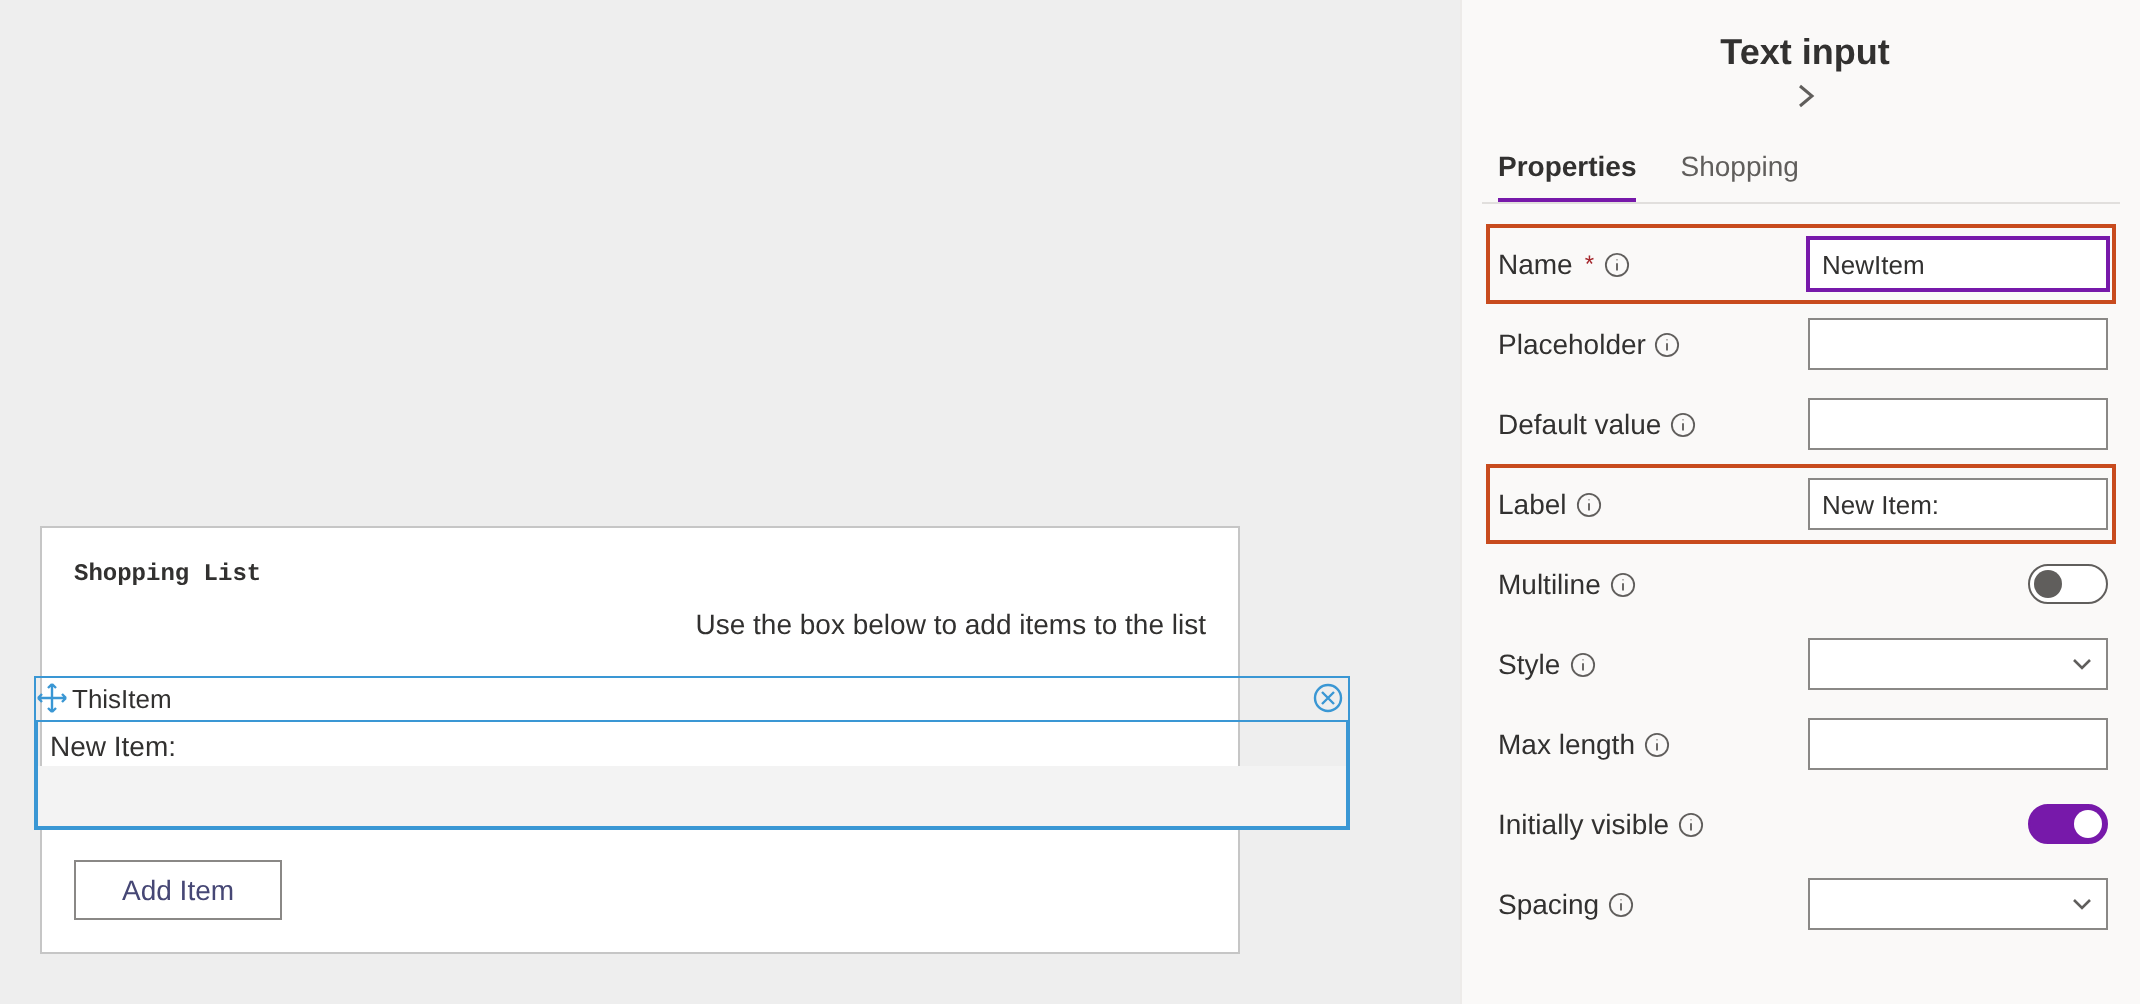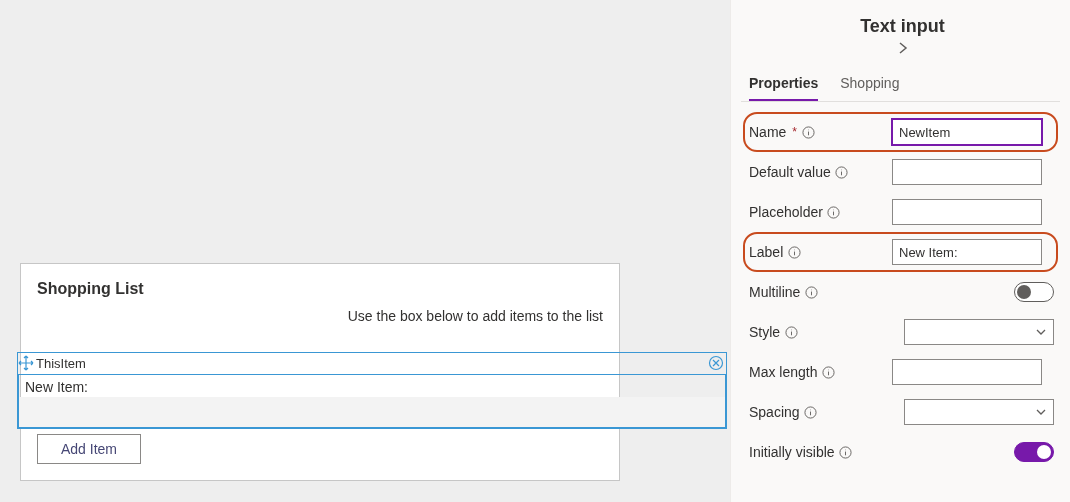--- a/index.html
+++ b/index.html
@@ -2,51 +2,51 @@
 <html><head>
 <meta charset="utf-8">
 <style>
   * { box-sizing: border-box; }
   html, body { margin:0; padding:0; height:502px; width:1070px; font-family:"Segoe UI",Arial,sans-serif; font-size:14px; color:#323130; }
   body { display:flex; background:#f3f3f3; }
 
   
   .canvas { flex:1; background:#eeeeee; position:relative; padding:0; }
   .card { position:absolute; top:263px; left:20px; width:600px; background:#ffffff; border:1px solid #c6c6c6; padding:16px 16px 16px 16px; }
-  .card-title { font-weight:600; margin:0 0 10px 0; font-size:16px; }
+  .card-title { font-weight:600; margin:0 0 10px 0; font-size:12px;font-family:Liberation Mono, monospace; }
   .card-sub { font-size:14px; margin-bottom:10px;text-align:right; }
   
-  .selection-wrap { position:absolute; top:352px; left:17px; width:710px; border:1px solid #3a97d4; }
+  .selection-wrap { position:absolute; top:338px; left:17px; width:658px; border:1px solid #3a97d4; }
   .selection-header { height:21px; background:transparent; position:relative; display:flex; align-items:center; padding:0 20px 0 0; font-size:13px; color:#323130; }
   .selection-header .name { margin-left:18px; }
   .move-handle { position:absolute; left:0; top:2px; width:16px; height:16px; }
   .remove-handle { position:absolute; right:2px; top:2px; width:16px; height:16px; }
   .inner-box { margin:0; border:1px solid #3a97d4; padding:0; }
   .inner-label { height:22px; padding:4px 6px 0 6px; font-size:14px; color:#323130; }
   .inner-field { height:30px; margin:0 0 0 0; background:#f3f3f3; }
   .add-btn { margin-top:14px; display:inline-block; border:1px solid #8a8886; color:#464775; background:#fff; font-size:14px; padding:6px 23px; cursor:pointer; }
 
   
   .panel { width:340px; background:#faf9f8; border-left:1px solid #edebe9; display:flex; flex-direction:column; padding:10px 10px 0 10px; }
   .panel-head { display:flex; align-items:center; padding:6px 4px 10px 8px;flex-direction:column; }
   .panel-title { font-weight:600; font-size:18px; }
   .chev { width:22px; height:22px; display:flex; align-items:center; justify-content:center; color:#605e5c; }
 
   .tabs { display:flex; gap:22px; padding:0 8px; border-bottom:1px solid #e1dfdd; }
   .tab { padding:6px 0 8px 0; font-size:14px; color:#605e5c; cursor:pointer; }
   .tab.active { color:#323130; font-weight:600; border-bottom:2px solid #7719aa; }
 
   .prop-list { padding:10px 2px 0 2px; }
-  .prop-row { display:flex; align-items:center; height:40px;border-radius:14px; }
+  .prop-row { display:flex; align-items:center; height:40px; }
   .prop-row.hl { outline:2px solid #c84b1e; outline-offset:-2px; }
   .prop-label-wrap { flex:1; display:flex; align-items:center; gap:4px; padding-left:6px; }
   .prop-label { font-size:14px; color:#323130; }
   .req { color:#a4262c; font-size:12px; margin-left:2px; }
   .info { width:14px; height:14px; display:flex; align-items:center; justify-content:center; }
-  .prop-field { width:150px; height:26px; border:1px solid #8a8886; background:#fff; margin-right:16px; padding:0 6px; font-size:13px; font-family:inherit; color:#323130; }
+  .prop-field { width:150px; height:26px; border:1px solid #8a8886; background:#fff; margin-right:4px; padding:0 6px; font-size:13px; font-family:inherit; color:#323130; }
   .prop-field.focus { border:1px solid #7719aa; outline:1px solid #7719aa; caret-color:#323130; }
   .prop-select { width:150px; height:26px; border:1px solid #8a8886; background:#fff; margin-right:4px; display:flex; align-items:center; justify-content:flex-end; padding-right:6px; }
 
   .toggle { width:40px; height:20px; border-radius:10px; background:#fff; border:1px solid #605e5c; position:relative; margin-right:4px; }
   .toggle .knob { width:14px; height:14px; border-radius:50%; background:#605e5c; position:absolute; top:2px; left:2px; }
   .toggle.on { background:#7719aa; border-color:#7719aa; }
   .toggle.on .knob { background:#fff; left:auto; right:2px; }
 
   svg { display:block; }
 </style>
@@ -112,34 +112,34 @@
               <circle cx="7" cy="7" r="6"></circle>
               <path d="M7 6 L7 10 M7 4 L7 4.5"></path>
             </svg>
         </span>
       </div>
       <input class="prop-field focus" value="NewItem" style="">
     </div>
 
     <div class="prop-row">
       <div class="prop-label-wrap">
+        <span class="prop-label">Placeholder</span>
+        <span class="info">
+          <svg width="13" height="13" viewBox="0 0 14 14" stroke="#605e5c" stroke-width="1" fill="none">
+              <circle cx="7" cy="7" r="6"></circle>
+              <path d="M7 6 L7 10 M7 4 L7 4.5"></path>
+            </svg>
+        </span>
+      </div>
+      <input class="prop-field" value="" style="">
+    </div>
+
+    <div class="prop-row">
+      <div class="prop-label-wrap">
         <span class="prop-label">Default value</span>
-        <span class="info">
-          <svg width="13" height="13" viewBox="0 0 14 14" stroke="#605e5c" stroke-width="1" fill="none">
-              <circle cx="7" cy="7" r="6"></circle>
-              <path d="M7 6 L7 10 M7 4 L7 4.5"></path>
-            </svg>
-        </span>
-      </div>
-      <input class="prop-field" value="" style="">
-    </div>
-
-    <div class="prop-row">
-      <div class="prop-label-wrap">
-        <span class="prop-label">Placeholder</span>
         <span class="info">
           <svg width="13" height="13" viewBox="0 0 14 14" stroke="#605e5c" stroke-width="1" fill="none">
               <circle cx="7" cy="7" r="6"></circle>
               <path d="M7 6 L7 10 M7 4 L7 4.5"></path>
             </svg>
         </span>
       </div>
       <input class="prop-field" value="" style="">
     </div>
 
@@ -199,46 +199,46 @@
               <path d="M7 6 L7 10 M7 4 L7 4.5"></path>
             </svg>
         </span>
       </div>
       <input class="prop-field" value="" style="">
     </div>
 
 
     <div class="prop-row">
       <div class="prop-label-wrap">
+        <span class="prop-label">Initially visible</span>
+        <span class="info">
+          <svg width="13" height="13" viewBox="0 0 14 14" stroke="#605e5c" stroke-width="1" fill="none">
+              <circle cx="7" cy="7" r="6"></circle>
+              <path d="M7 6 L7 10 M7 4 L7 4.5"></path>
+            </svg>
+        </span>
+      </div>
+      <div class="toggle on">
+          <div class="knob"></div>
+        </div>
+    </div>
+
+    <div class="prop-row">
+      <div class="prop-label-wrap">
         <span class="prop-label">Spacing</span>
         <span class="info">
           <svg width="13" height="13" viewBox="0 0 14 14" stroke="#605e5c" stroke-width="1" fill="none">
               <circle cx="7" cy="7" r="6"></circle>
               <path d="M7 6 L7 10 M7 4 L7 4.5"></path>
             </svg>
         </span>
       </div>
       <div class="prop-select">
         <span>
           <svg width="12" height="12" viewBox="0 0 12 12" stroke="#605e5c" stroke-width="1.3" fill="none">
               <path d="M2 4 L6 8 L10 4"></path>
             </svg>
         </span>
       </div>
     </div>
 
-    <div class="prop-row">
-      <div class="prop-label-wrap">
-        <span class="prop-label">Initially visible</span>
-        <span class="info">
-          <svg width="13" height="13" viewBox="0 0 14 14" stroke="#605e5c" stroke-width="1" fill="none">
-              <circle cx="7" cy="7" r="6"></circle>
-              <path d="M7 6 L7 10 M7 4 L7 4.5"></path>
-            </svg>
-        </span>
-      </div>
-      <div class="toggle on">
-          <div class="knob"></div>
-        </div>
-    </div>
-
   </div>
 </div>
 
 </body></html>

